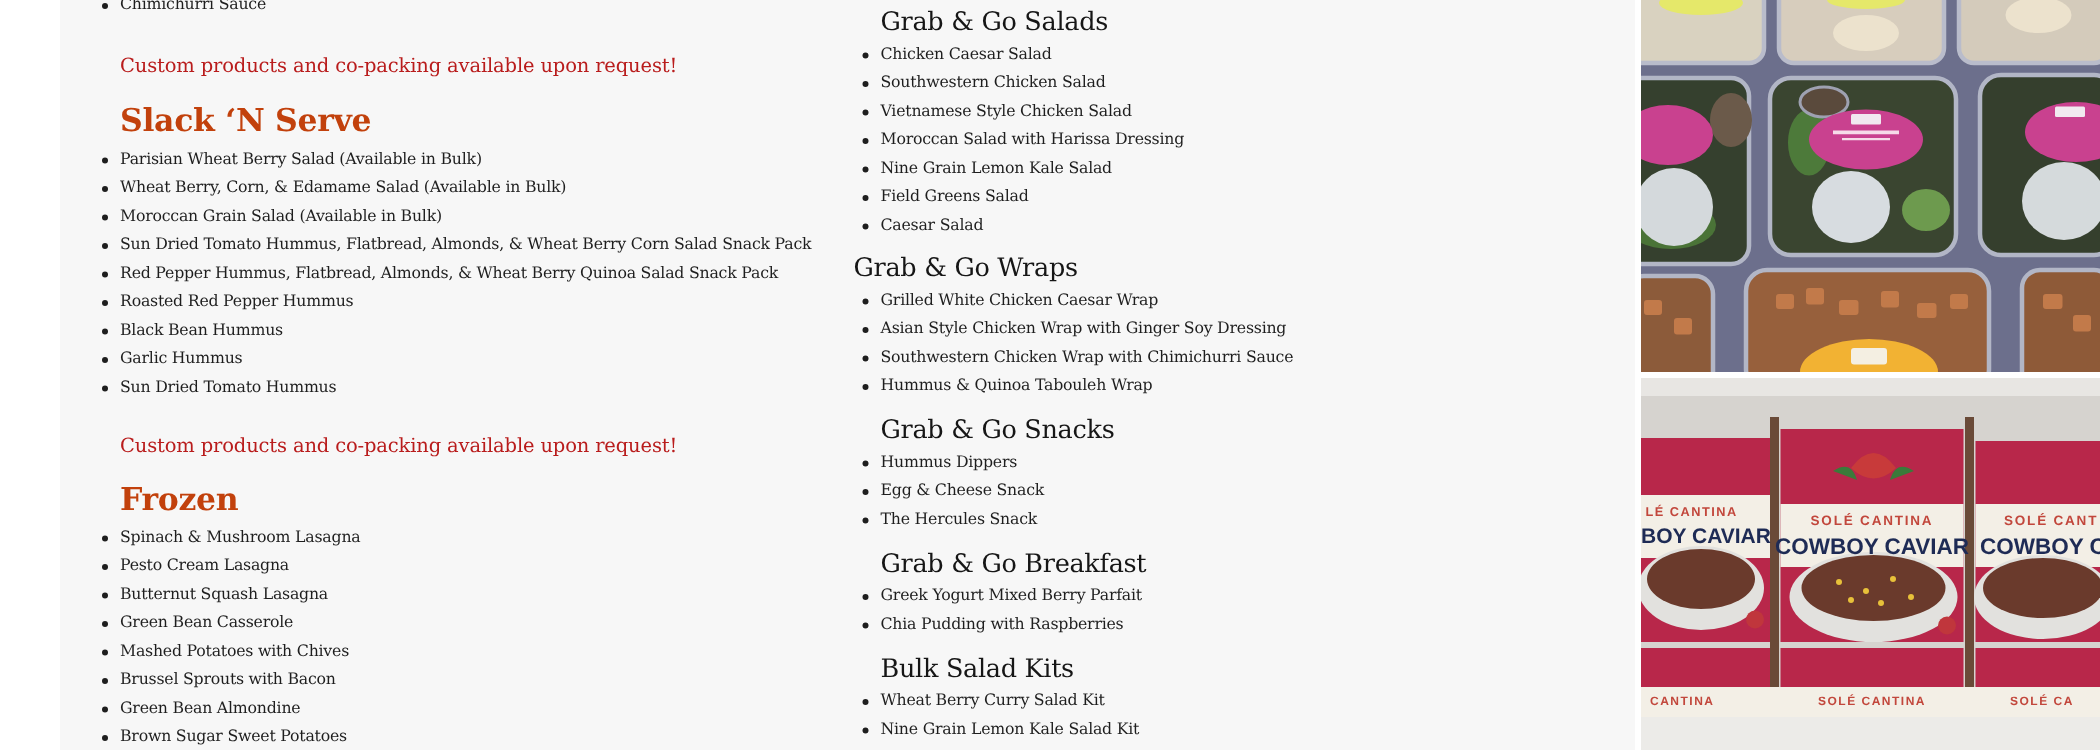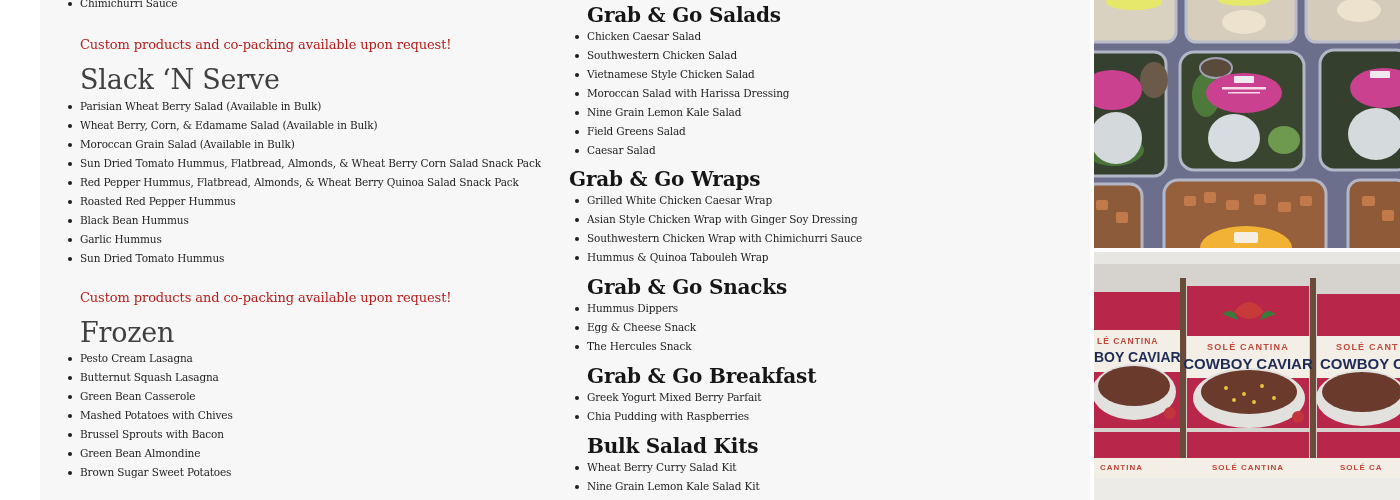--- a/index.html
+++ b/index.html
@@ -36,25 +36,25 @@
     }
 
     .panel-left ul.items, .panel-left .note, .panel-left .h1 { margin-left: 40px; }
     .panel-mid ul.items, .panel-mid .h2 { margin-left: 40px; }
 
     .note {
       font-size: 13px; line-height: 18px; color: #b91c1c;
       letter-spacing: -0.1px;
     }
     .h1 {
-      font-size: 27px; line-height: 32px; font-weight: normal;
-      color: #404040; letter-spacing: -0.2px;
+      font-size: 21px; line-height: 32px; font-weight: bold;
+      color: #c2410c; letter-spacing: -0.2px;
     }
     .h2 {
-      font-size: 20px; line-height: 24px; font-weight: bold;
+      font-size: 17px; line-height: 24px; font-weight: normal;
       color: #161616; letter-spacing: -0.2px;
     }
 
     
     .photo {
       position: absolute; left: 1094px; width: 306px; overflow: hidden; text-align: center;
     }
     .photo-top { top: 0; height: 248px; background: #6f7189; }
     .photo-bottom { top: 252px; height: 248px; background: #e9e7e4; }
   </style>
@@ -82,20 +82,21 @@
       <li>Black Bean Hummus</li>
       <li>Garlic Hummus</li>
       <li>Sun Dried Tomato Hummus</li>
     </ul>
 
     <div class="note" style="position:absolute; top:289px; left:0;">Custom products and co-packing available upon request!</div>
 
     <div class="h1" style="position:absolute; top:317px; left:0;">Frozen</div>
 
     <ul class="items" style="position:absolute; top:349px; left:0;">
+      <li>Spinach &amp; Mushroom Lasagna</li>
       <li>Pesto Cream Lasagna</li>
       <li>Butternut Squash Lasagna</li>
       <li>Green Bean Casserole</li>
       <li>Mashed Potatoes with Chives</li>
       <li>Brussel Sprouts with Bacon</li>
       <li>Green Bean Almondine</li>
       <li>Brown Sugar Sweet Potatoes</li>
     </ul>
   </div>
 

